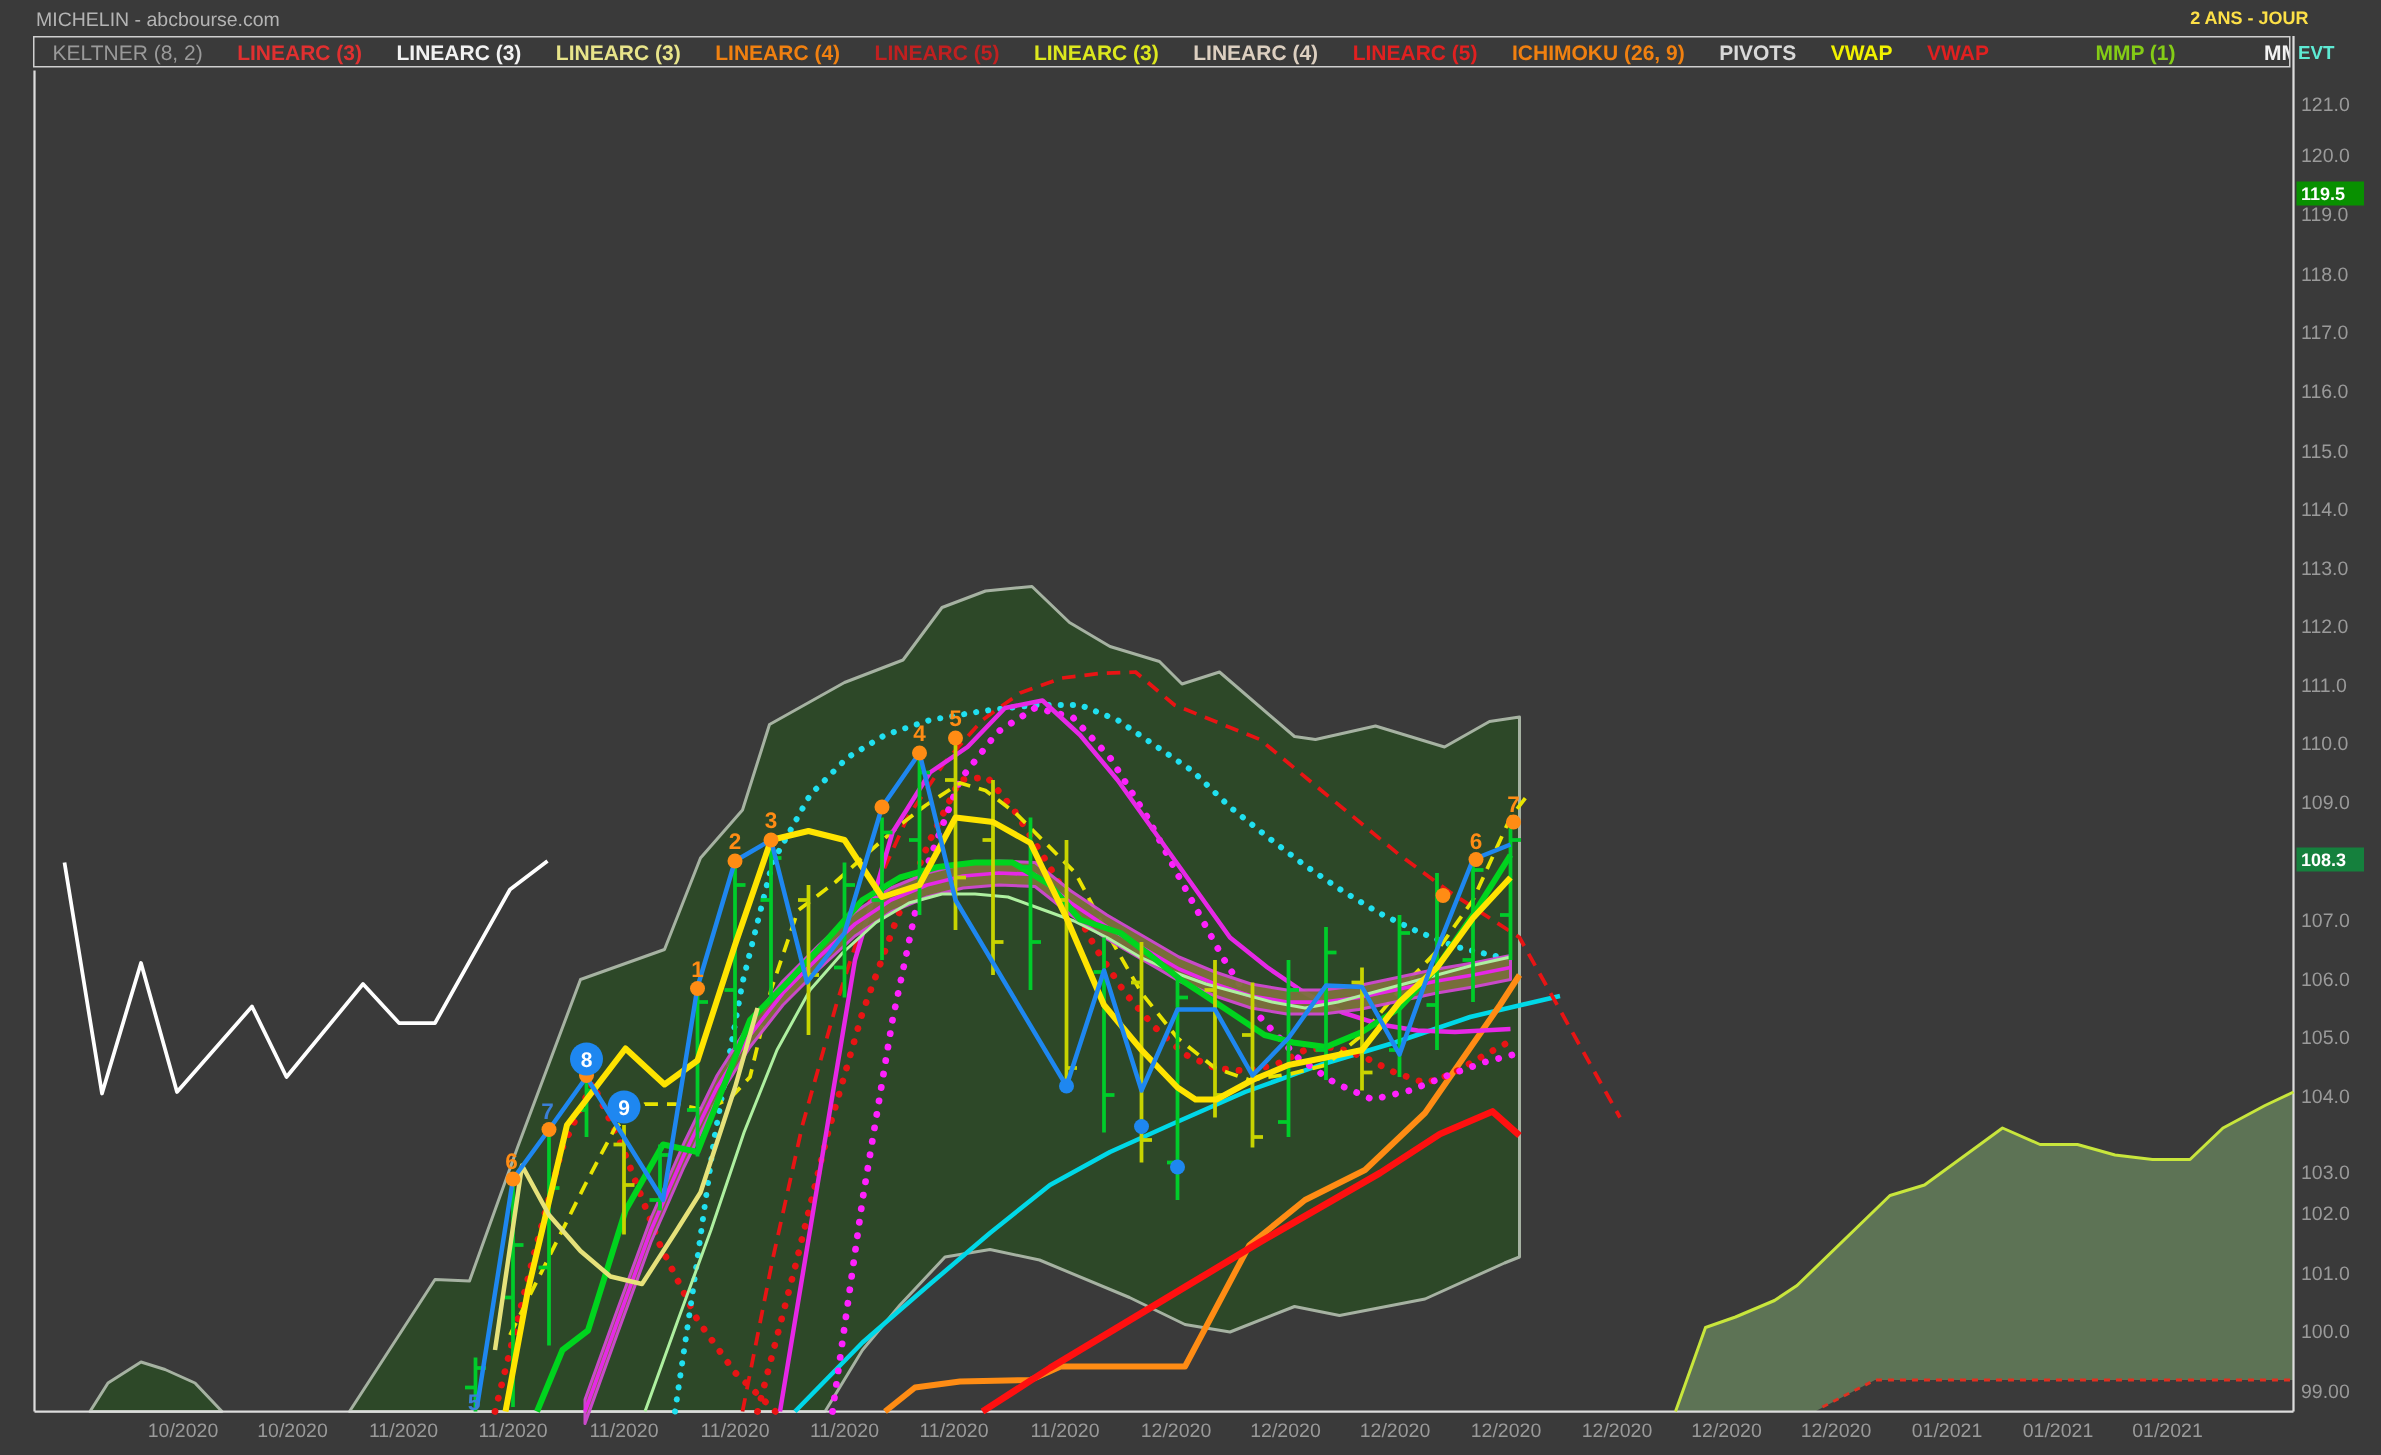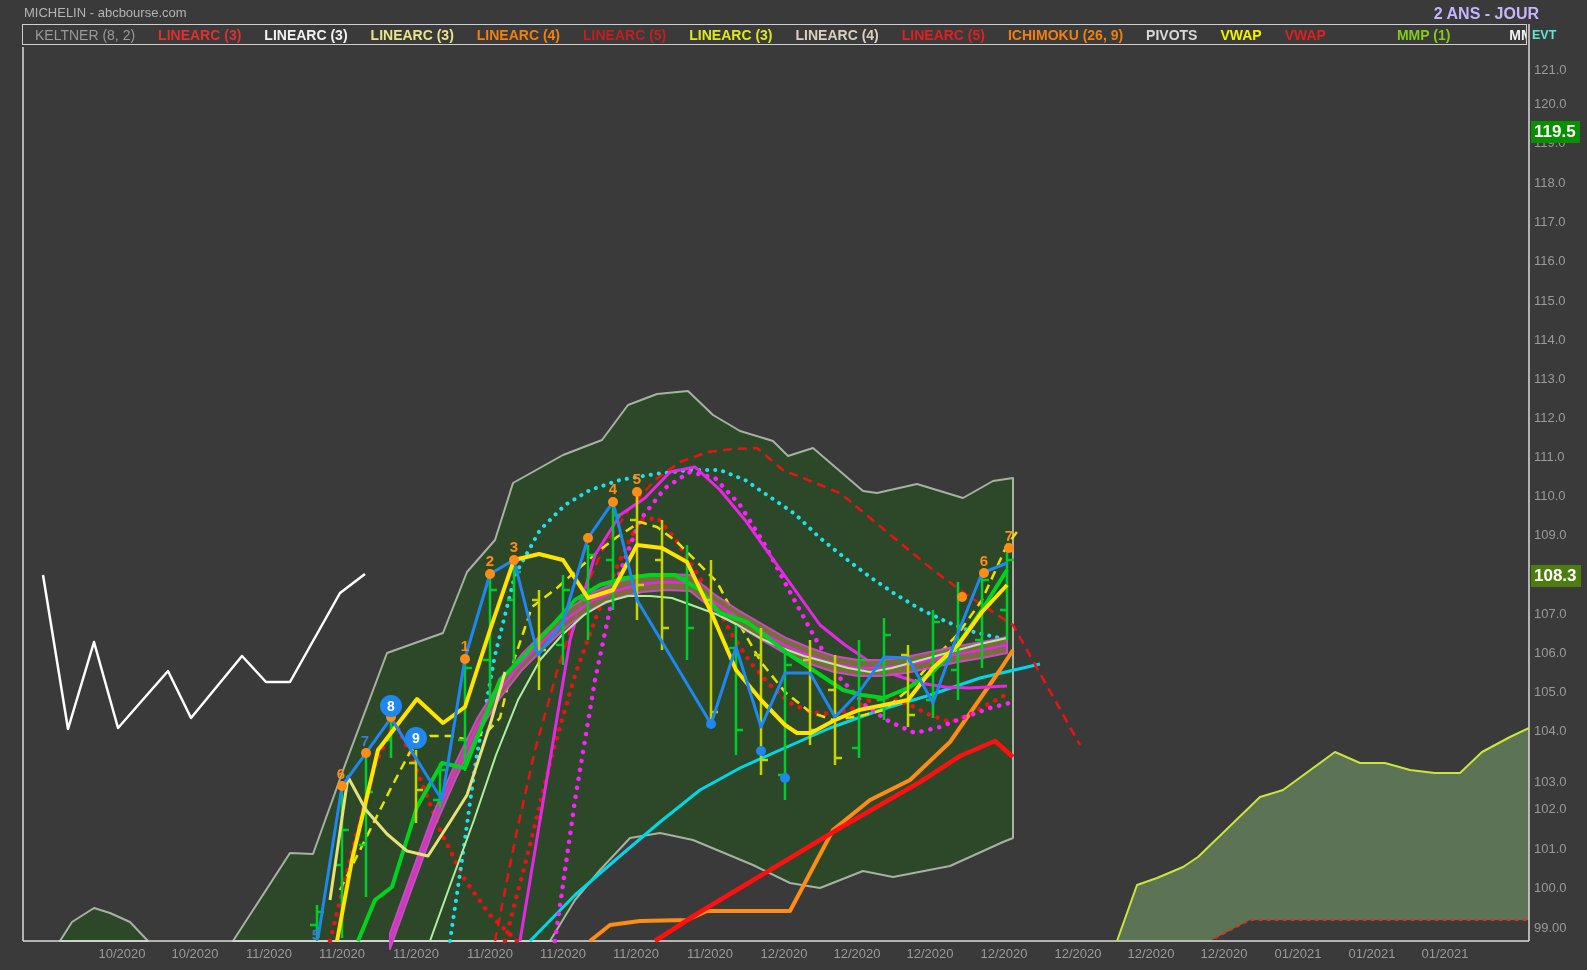--- a/index.html
+++ b/index.html
@@ -1,29 +1,29 @@
 <!DOCTYPE html>
 <html><head>
 <meta charset="utf-8">
 <style>
   html,body{margin:0;padding:0;background:#3a3a3a;}
   #app{position:relative;width:1587px;height:970px;background:#3a3a3a;overflow:hidden;
        font-family:"Liberation Sans","DejaVu Sans",sans-serif;}
   .titlebar{position:absolute;left:0;top:0;width:100%;height:24px;}
   .title{position:absolute;left:24px;top:5px;font-size:13px;color:#b4b4b4;}
-  .period{position:absolute;right:48px;top:5px;font-size:16px;font-weight:bold;color:#c4b5fd;}
+  .period{position:absolute;right:48px;top:5px;font-size:12px;font-weight:bold;color:#fde047;}
   .toolbar{position:absolute;left:22px;top:24px;width:1505px;height:21px;
            border:1px solid #cfcfcf;display:flex;align-items:center;
            padding:0 0 0 12px;gap:23px;box-sizing:border-box;overflow:hidden;white-space:nowrap;}
   .tb-item{font-size:14px;font-weight:bold;cursor:default;}
   .evt{position:absolute;left:1532px;top:28px;font-size:12.5px;font-weight:bold;}
   #chart-svg{position:absolute;left:0;top:0;}
   .xlabel{position:absolute;width:70px;text-align:center;top:946px;font-size:13px;color:#9a9a9a;}
   .ylabel{position:absolute;left:1534px;font-size:13px;color:#9a9a9a;}
-  .ybadge{position:absolute;left:1531px;font-size:17px;font-weight:bold;color:#fff;
+  .ybadge{position:absolute;left:1531px;font-size:12px;font-weight:bold;color:#fff;
           padding:1px 4px 1px 3px;min-width:38px;}
 </style>
 </head>
 <body>
 
 <div id="app">
   <div class="titlebar">
     <span class="title">MICHELIN - abcbourse.com</span>
     <span class="period">2 ANS - JOUR</span>
   </div>
@@ -232,15 +232,15 @@
       <div class="ylabel" style="top: 606px;">107.0</div>
       <div class="ylabel" style="top: 645px;">106.0</div>
       <div class="ylabel" style="top: 684px;">105.0</div>
       <div class="ylabel" style="top: 723px;">104.0</div>
       <div class="ylabel" style="top: 762px; margin-top: 12px;">103.0</div>
       <div class="ylabel" style="top: 801px;">102.0</div>
       <div class="ylabel" style="top: 841px;">101.0</div>
       <div class="ylabel" style="top: 880px;">100.0</div>
       <div class="ylabel" style="top: 920px;">99.00</div>
       <div class="ybadge" style="top: 121px; background: rgb(8, 144, 0);">119.5</div>
-      <div class="ybadge" style="top: 565px; background: #4d7c0f;">108.3</div>
+      <div class="ybadge" style="top: 565px; background: #15803d;">108.3</div>
     </div>
 </div>
 
 </body></html>

